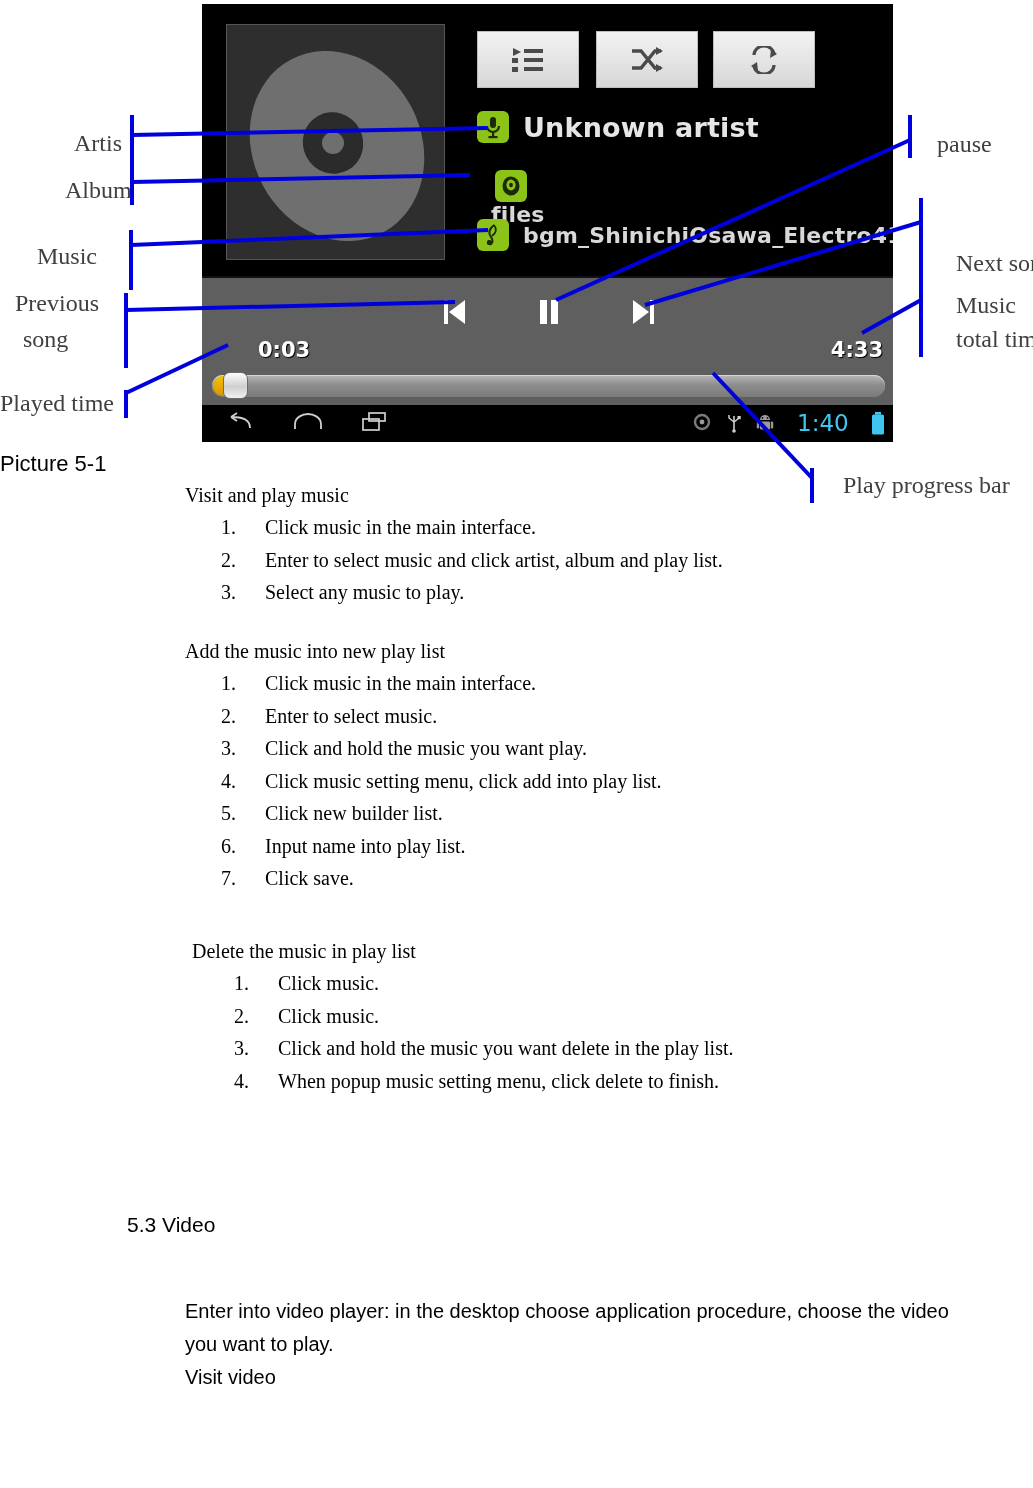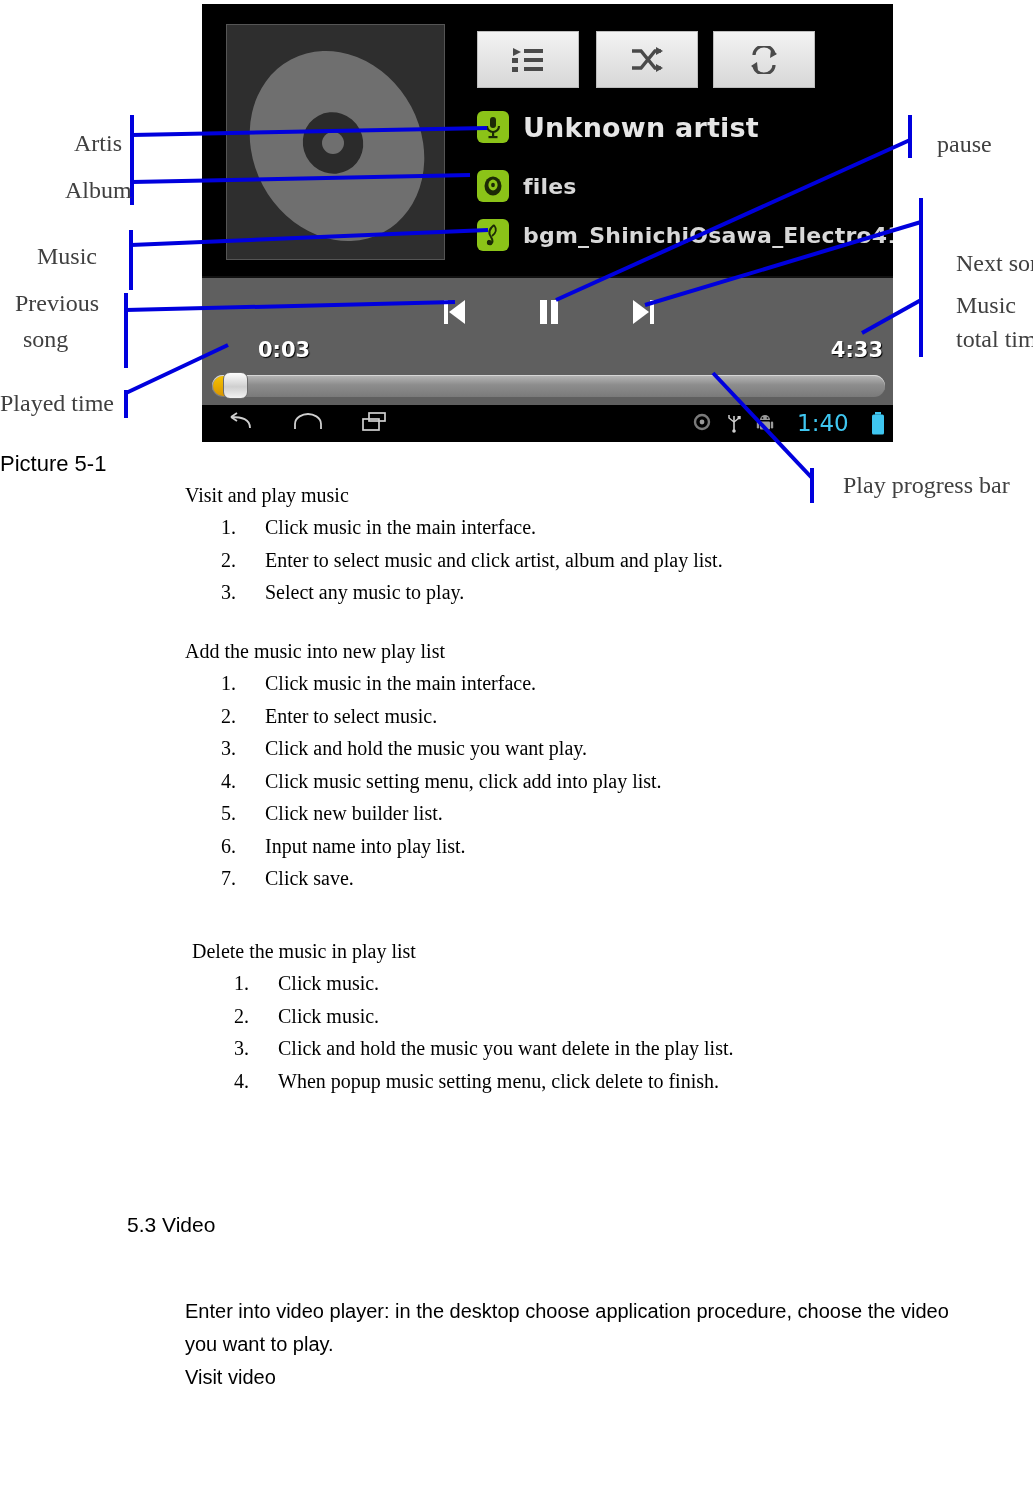--- a/index.html
+++ b/index.html
@@ -58,21 +58,21 @@
   .tbtn:nth-child(2){left:119px;}
   .tbtn:nth-child(3){left:236px;}
   .tbtn svg{display:block;}
 
   
   .meta-row{
     position:absolute;left:275px;
     display:flex;align-items:center;
   }
   #meta-artist{top:107px;}
-  #meta-album{top:166px;}
+  #meta-album{top:166px;flex-direction:column;}
   #meta-track{top:215px;}
   .meta-ic{
     width:32px;height:32px;border-radius:6px;
     background:#8bc318;
     display:flex;align-items:center;justify-content:center;
     flex:0 0 auto;
   }
   .meta-tx{
     margin-left:14px;
     color:#d8d8d8;

